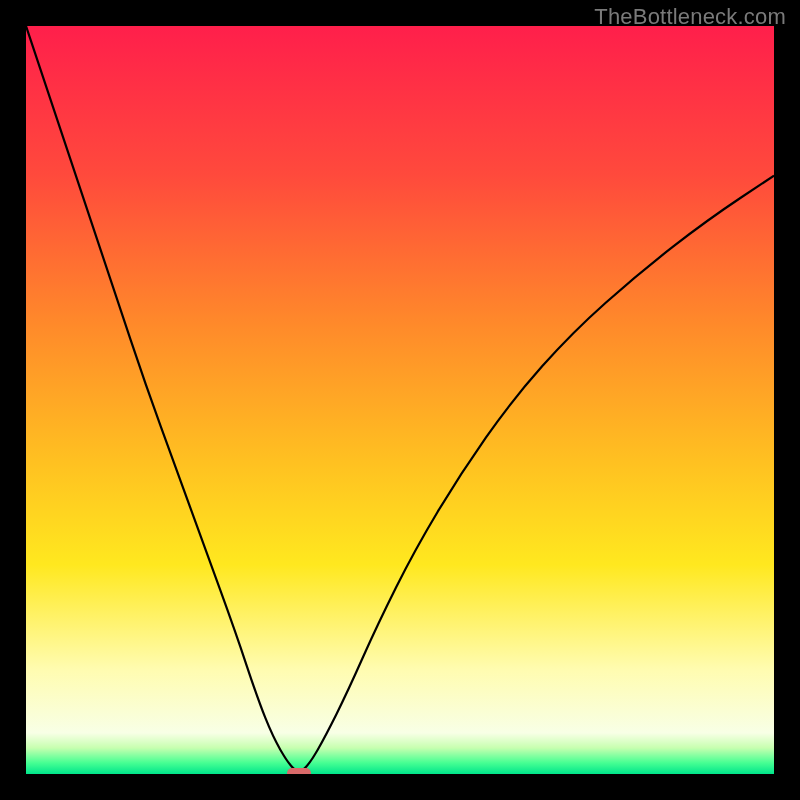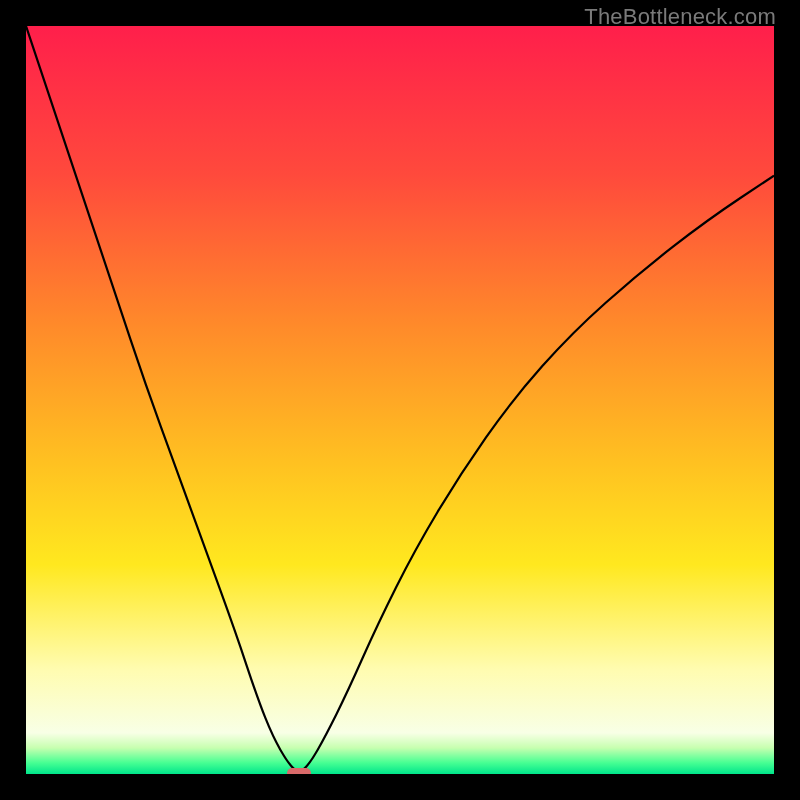--- a/index.html
+++ b/index.html
@@ -23,21 +23,21 @@
     position: absolute;
     top: 26px;
     left: 26px;
     width: 748px;
     height: 748px;
     overflow: hidden;
   }
   .watermark {
     position: absolute;
     top: 4px;
-    right: 24px;
+    right: 14px;
     color: #7a7a7a;
     font-size: 22px;
     letter-spacing: 0.2px;
     user-select: none;
   }
   svg { display: block; }
 </style>
 </head>
 <body>
 

